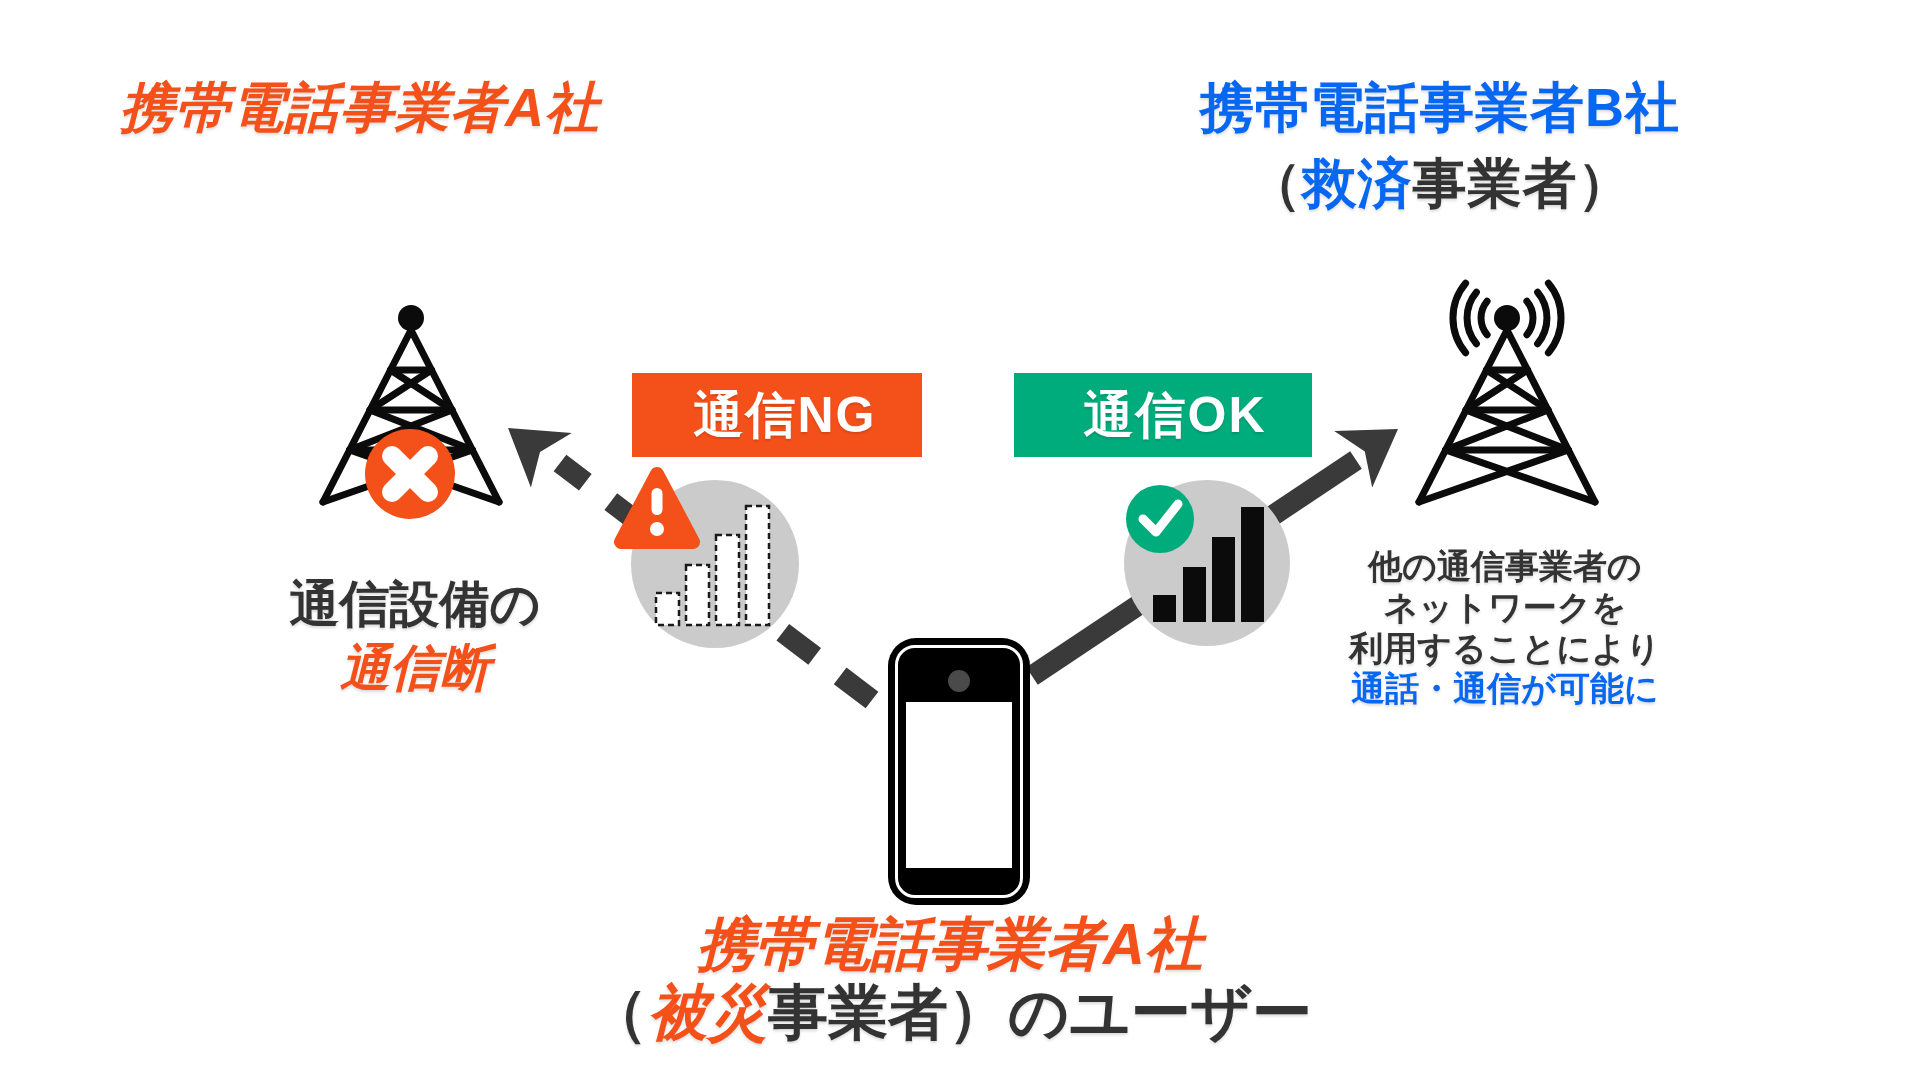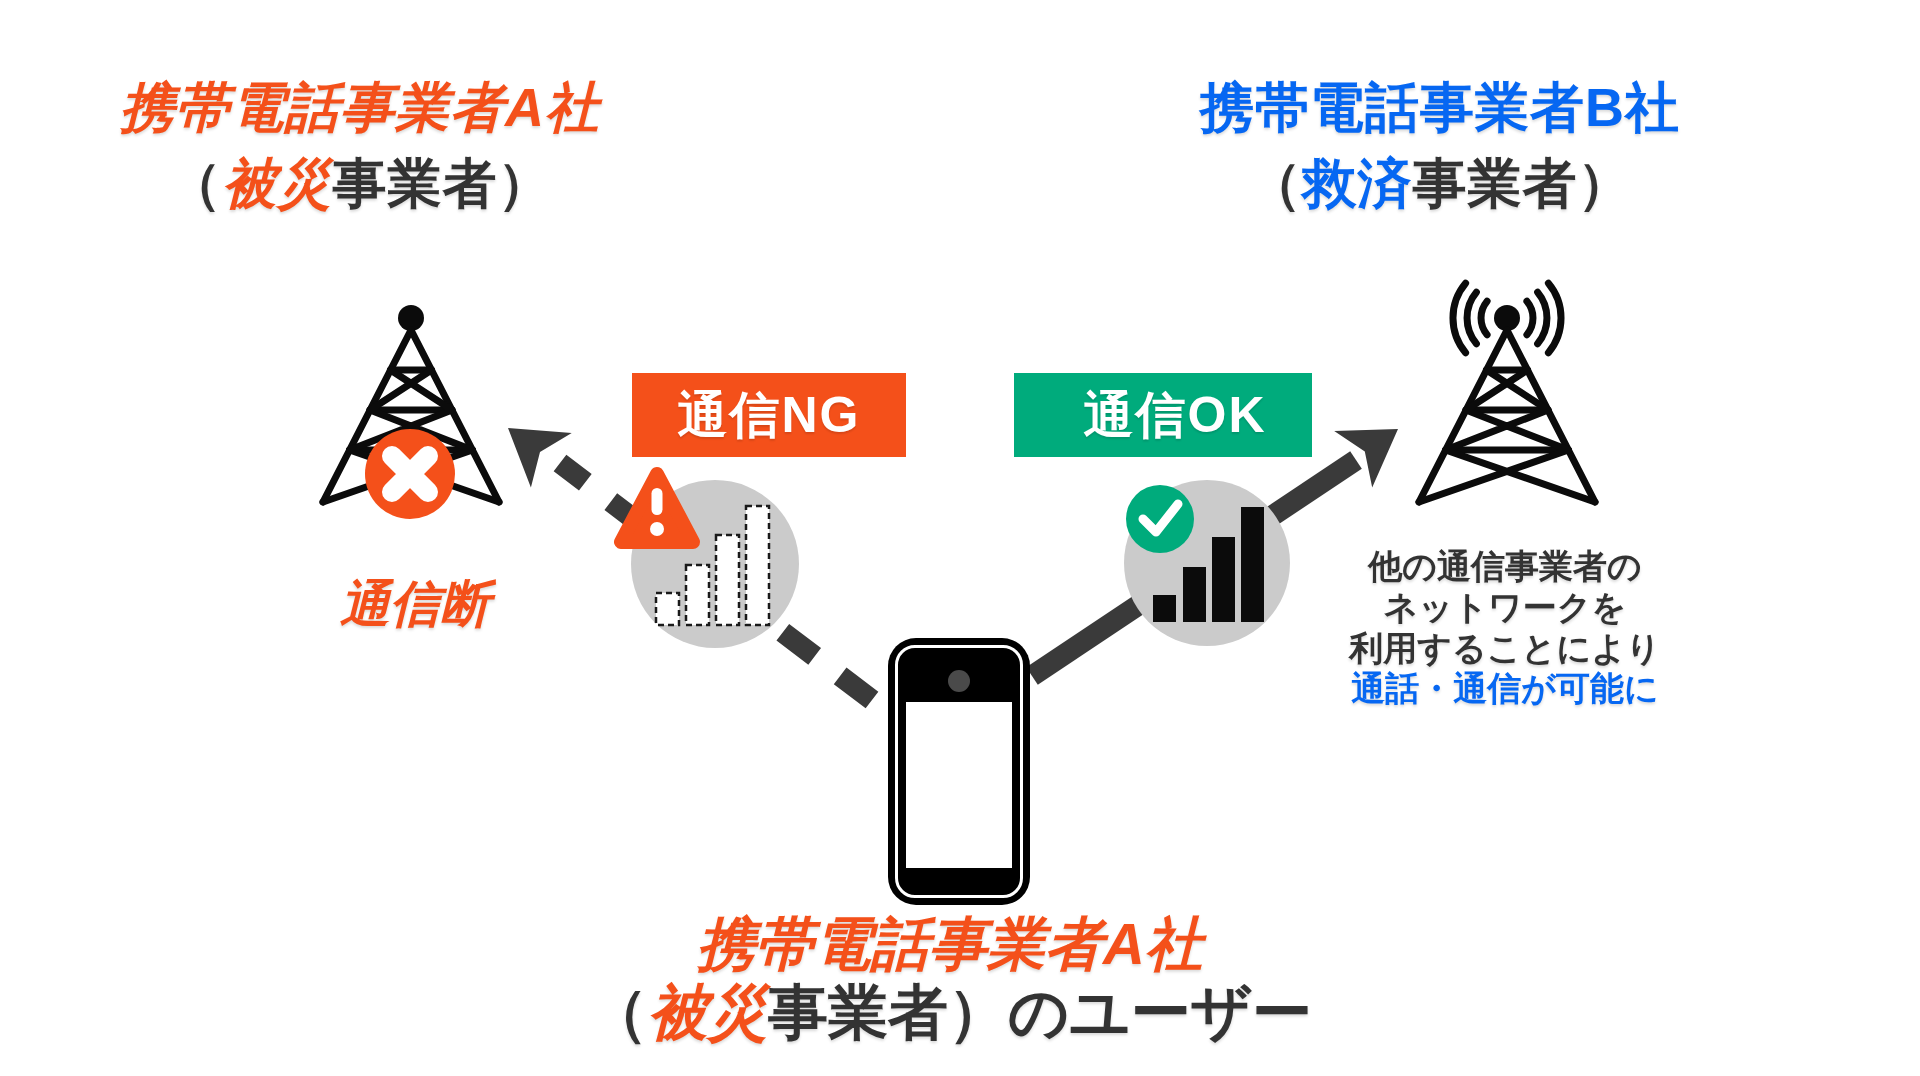--- a/index.html
+++ b/index.html
@@ -121,32 +121,32 @@
         <path d="M69.4,-1.7 A40,40 0 0 0 69.4,49.7"></path>
         <path d="M130.6,-1.7 A40,40 0 0 1 130.6,49.7"></path>
         <path d="M58.6,-10.7 A54,54 0 0 0 58.6,58.7"></path>
         <path d="M141.4,-10.7 A54,54 0 0 1 141.4,58.7"></path>
       </g>
     </g>
   </svg>
 
   <div class="abs hdr txt" style="left:60px;top:76px;">
     <div class="c-orange">携帯電話事業者A社</div>
-    <div class="sub"><span class="c-dark">（</span><span class="c-orange">被災</span><span class="c-dark">事業者）</span></div>
   </div>
 
   <div class="abs hdr txt" style="left:1140px;top:76px;">
     <div class="c-blue">携帯電話事業者B社</div>
     <div class="sub"><span class="c-dark">（</span><span class="c-blue">救済</span><span class="c-dark">事業者）</span></div>
   </div>
 
-  <div class="abs badge badge-ng" style="left:632px;top:373px;">通信NG</div>
+  <div class="abs badge badge-ng" style="left:632px;top:373px;padding-left:16px;">通信NG</div>
   <div class="abs badge badge-ok" style="left:1014px;top:373px;">通信OK</div>
 
   <div class="abs cap cap-left txt" style="left:105px;top:572px;">
+    <div class="c-dark">通信設備の</div>
     <div class="c-orange">通信断</div>
   </div>
 
   <div class="abs cap cap-right txt" style="left:1195px;top:546px;">
     <div class="c-dark">他の通信事業者の</div>
     <div class="c-dark">ネットワークを</div>
     <div class="c-dark">利用することにより</div>
     <div class="c-blue">通話・通信が可能に</div>
   </div>
 

